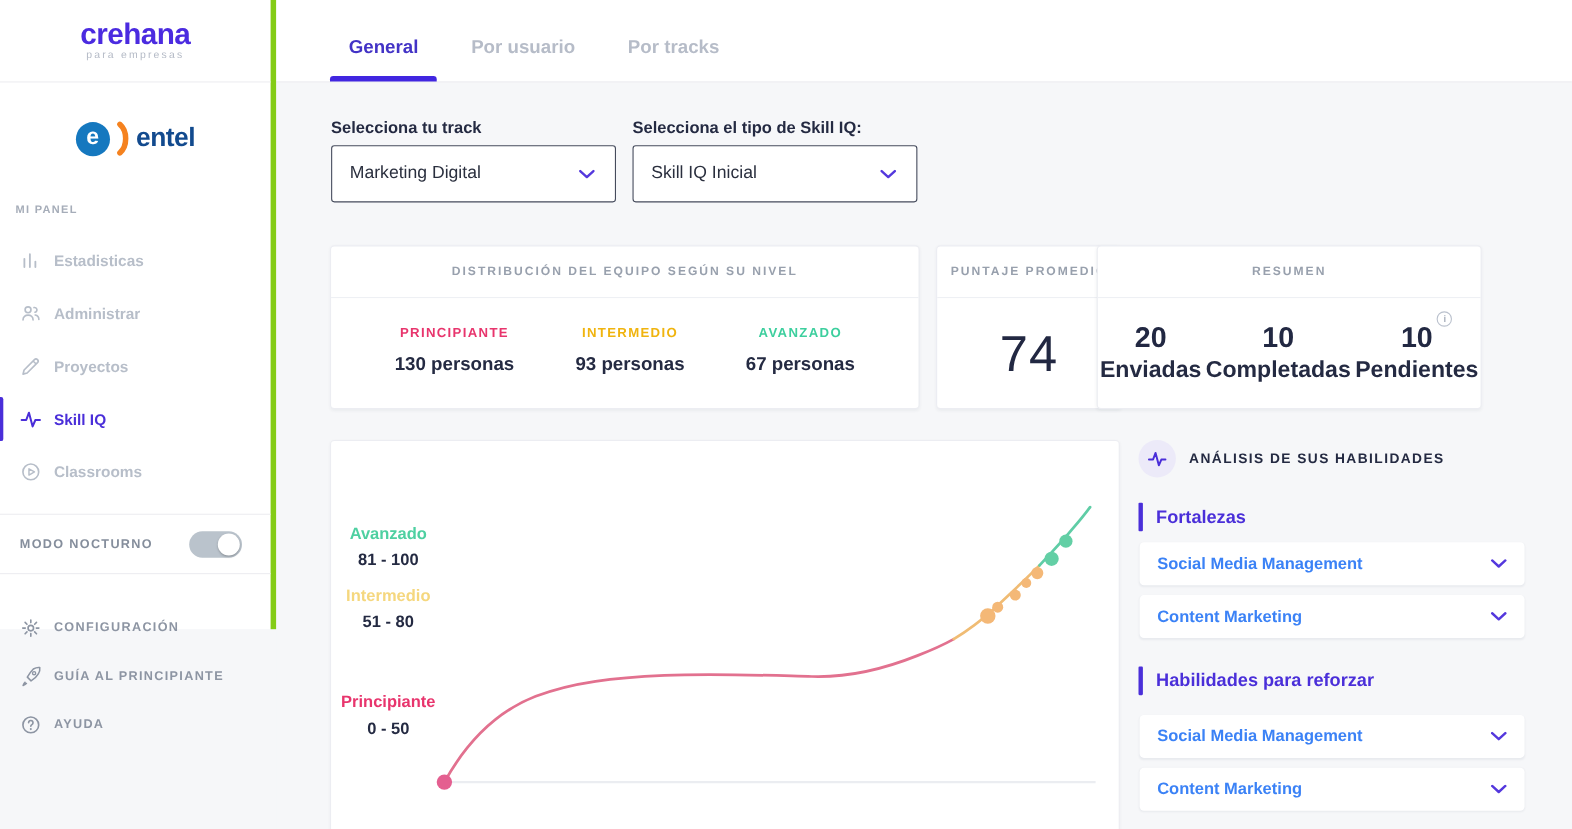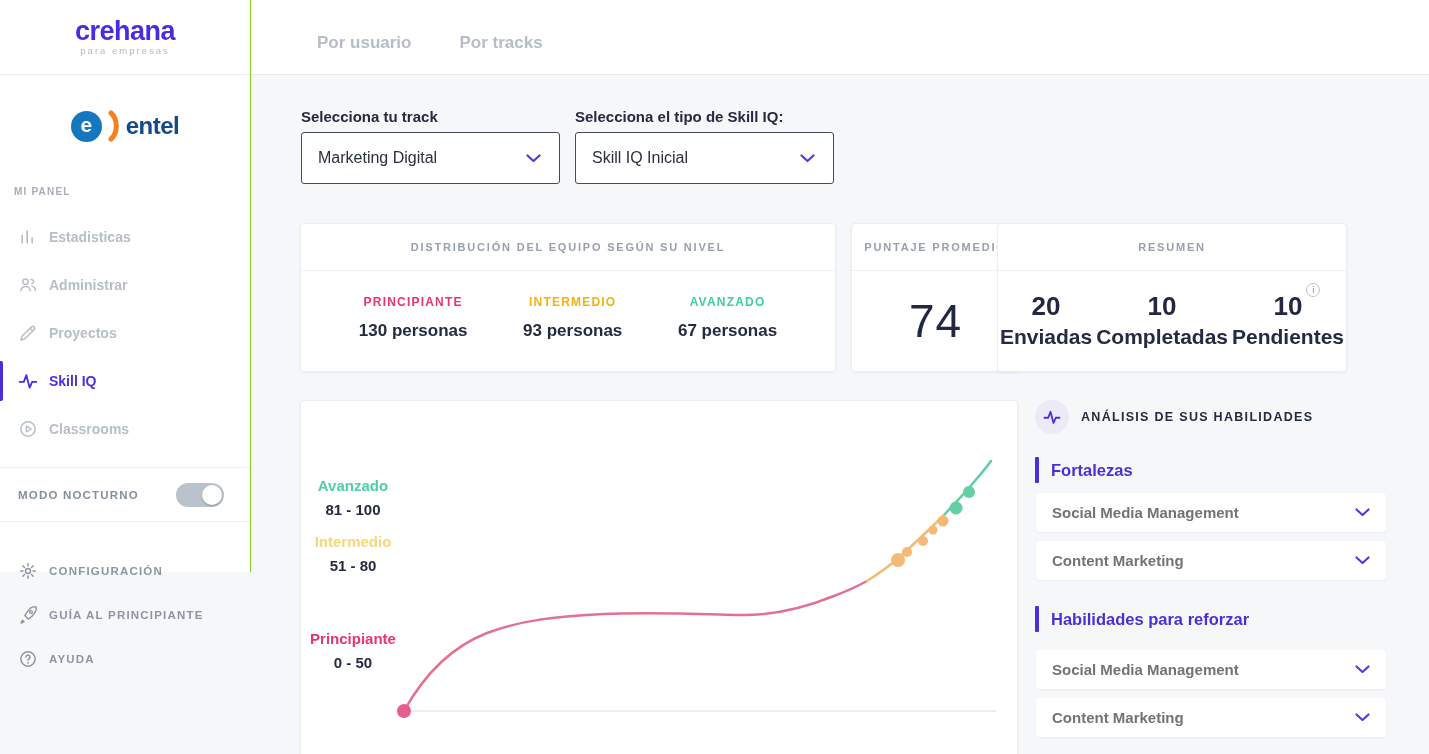--- a/index.html
+++ b/index.html
@@ -1,21 +1,21 @@
 <!DOCTYPE html>
 <html><head>
 <meta charset="utf-8">
 <style>
   * { box-sizing: border-box; margin: 0; padding: 0; }
   html,body { width:1429px; height:754px; overflow:hidden;
     font-family:"Liberation Sans","DejaVu Sans",sans-serif; background:#f6f7f9; color:#242a42; }
 
   
   .sidebar { position:absolute; left:0; top:0; width:251px; height:572px; background:#fff;
-    border-right:1px solid #84cc16; z-index:3; }
+    border-right:5px solid #84cc16; z-index:3; }
   .logo-block { height:75px; display:flex; flex-direction:column; align-items:center; justify-content:center;
     border-bottom:1px solid #ededf1; }
   .brand { font-size:27px; font-weight:800; letter-spacing:-0.5px; color:#4b2be0; line-height:26px; }
   .brand-tagline { font-size:9.5px; letter-spacing:2px; color:#b4bac6; margin-top:1px; }
   .entel-row { margin-top:33px; display:flex; align-items:center; justify-content:center; gap:6px; height:36px; }
   .entel-circle { width:31px; height:31px; border-radius:50%; background:#1578bf; color:#fff;
     display:flex; align-items:center; justify-content:center; font-weight:800; font-size:21px; padding-bottom:2px; }
   .entel-text { font-size:24px; font-weight:800; color:#124a8e; letter-spacing:-0.5px; }
   .panel-label { margin:42px 0 0 14px; font-size:10px; letter-spacing:1.2px; color:#a6adb9; font-weight:600; }
   .nav { margin-top:16px; }
@@ -83,21 +83,21 @@
   .analysis-header { position:absolute; top:0; left:0; display:flex; align-items:center; gap:12px; }
   .analysis-icon { width:34px; height:34px; border-radius:50%; background:#eceaf9;
     display:flex; align-items:center; justify-content:center; }
   .analysis-title { font-size:12.5px; font-weight:700; letter-spacing:1.3px; color:#242a42; }
   .section-header { position:absolute; left:0; display:flex; align-items:center; height:28px; }
   .section-header::before { content:""; width:4px; height:26px; background:#4a2fd9; border-radius:1px; }
   .section-title { font-size:16.5px; font-weight:800; color:#4a2fd9; margin-left:12px; }
   .skill-row { position:absolute; left:1px; width:350px; height:39px; background:#fff; border-radius:4px;
     box-shadow:0 1px 2px rgba(25,30,60,.06); display:flex; align-items:center;
     justify-content:space-between; padding:0 16px; cursor:pointer; }
-  .skill-name { font-size:15px; font-weight:700; color:#737373; }
+  .skill-name { font-size:15px; font-weight:700; color:#3b82f6; }
 </style>
 </head>
 <body>
 
 <div class="sidebar">
   <div class="logo-block">
     <div class="brand">crehana</div>
     <div class="brand-tagline">para empresas</div>
   </div>
 
@@ -179,20 +179,23 @@
         <circle cx="12" cy="12" r="8.6" fill="none" stroke="currentColor" stroke-width="1.8"></circle>
         <path d="M9.6,9.6 a2.4,2.4 0 1 1 3.6,2.1 c-0.8,0.5-1.2,1-1.2,1.8" fill="none" stroke="currentColor" stroke-width="1.8" stroke-linecap="round"></path>
         <circle cx="12" cy="16.6" r="1.1" fill="currentColor"></circle>
       </svg>
       <span class="small-label">AYUDA</span>
     </div>
   </div>
 </div>
 
 <div class="topbar">
+  <div class="tab active">
+      <span>General</span>
+    </div>
   <div class="tab">
       <span>Por usuario</span>
     </div>
   <div class="tab">
       <span>Por tracks</span>
     </div>
 </div>
 
 <div class="main">
 

